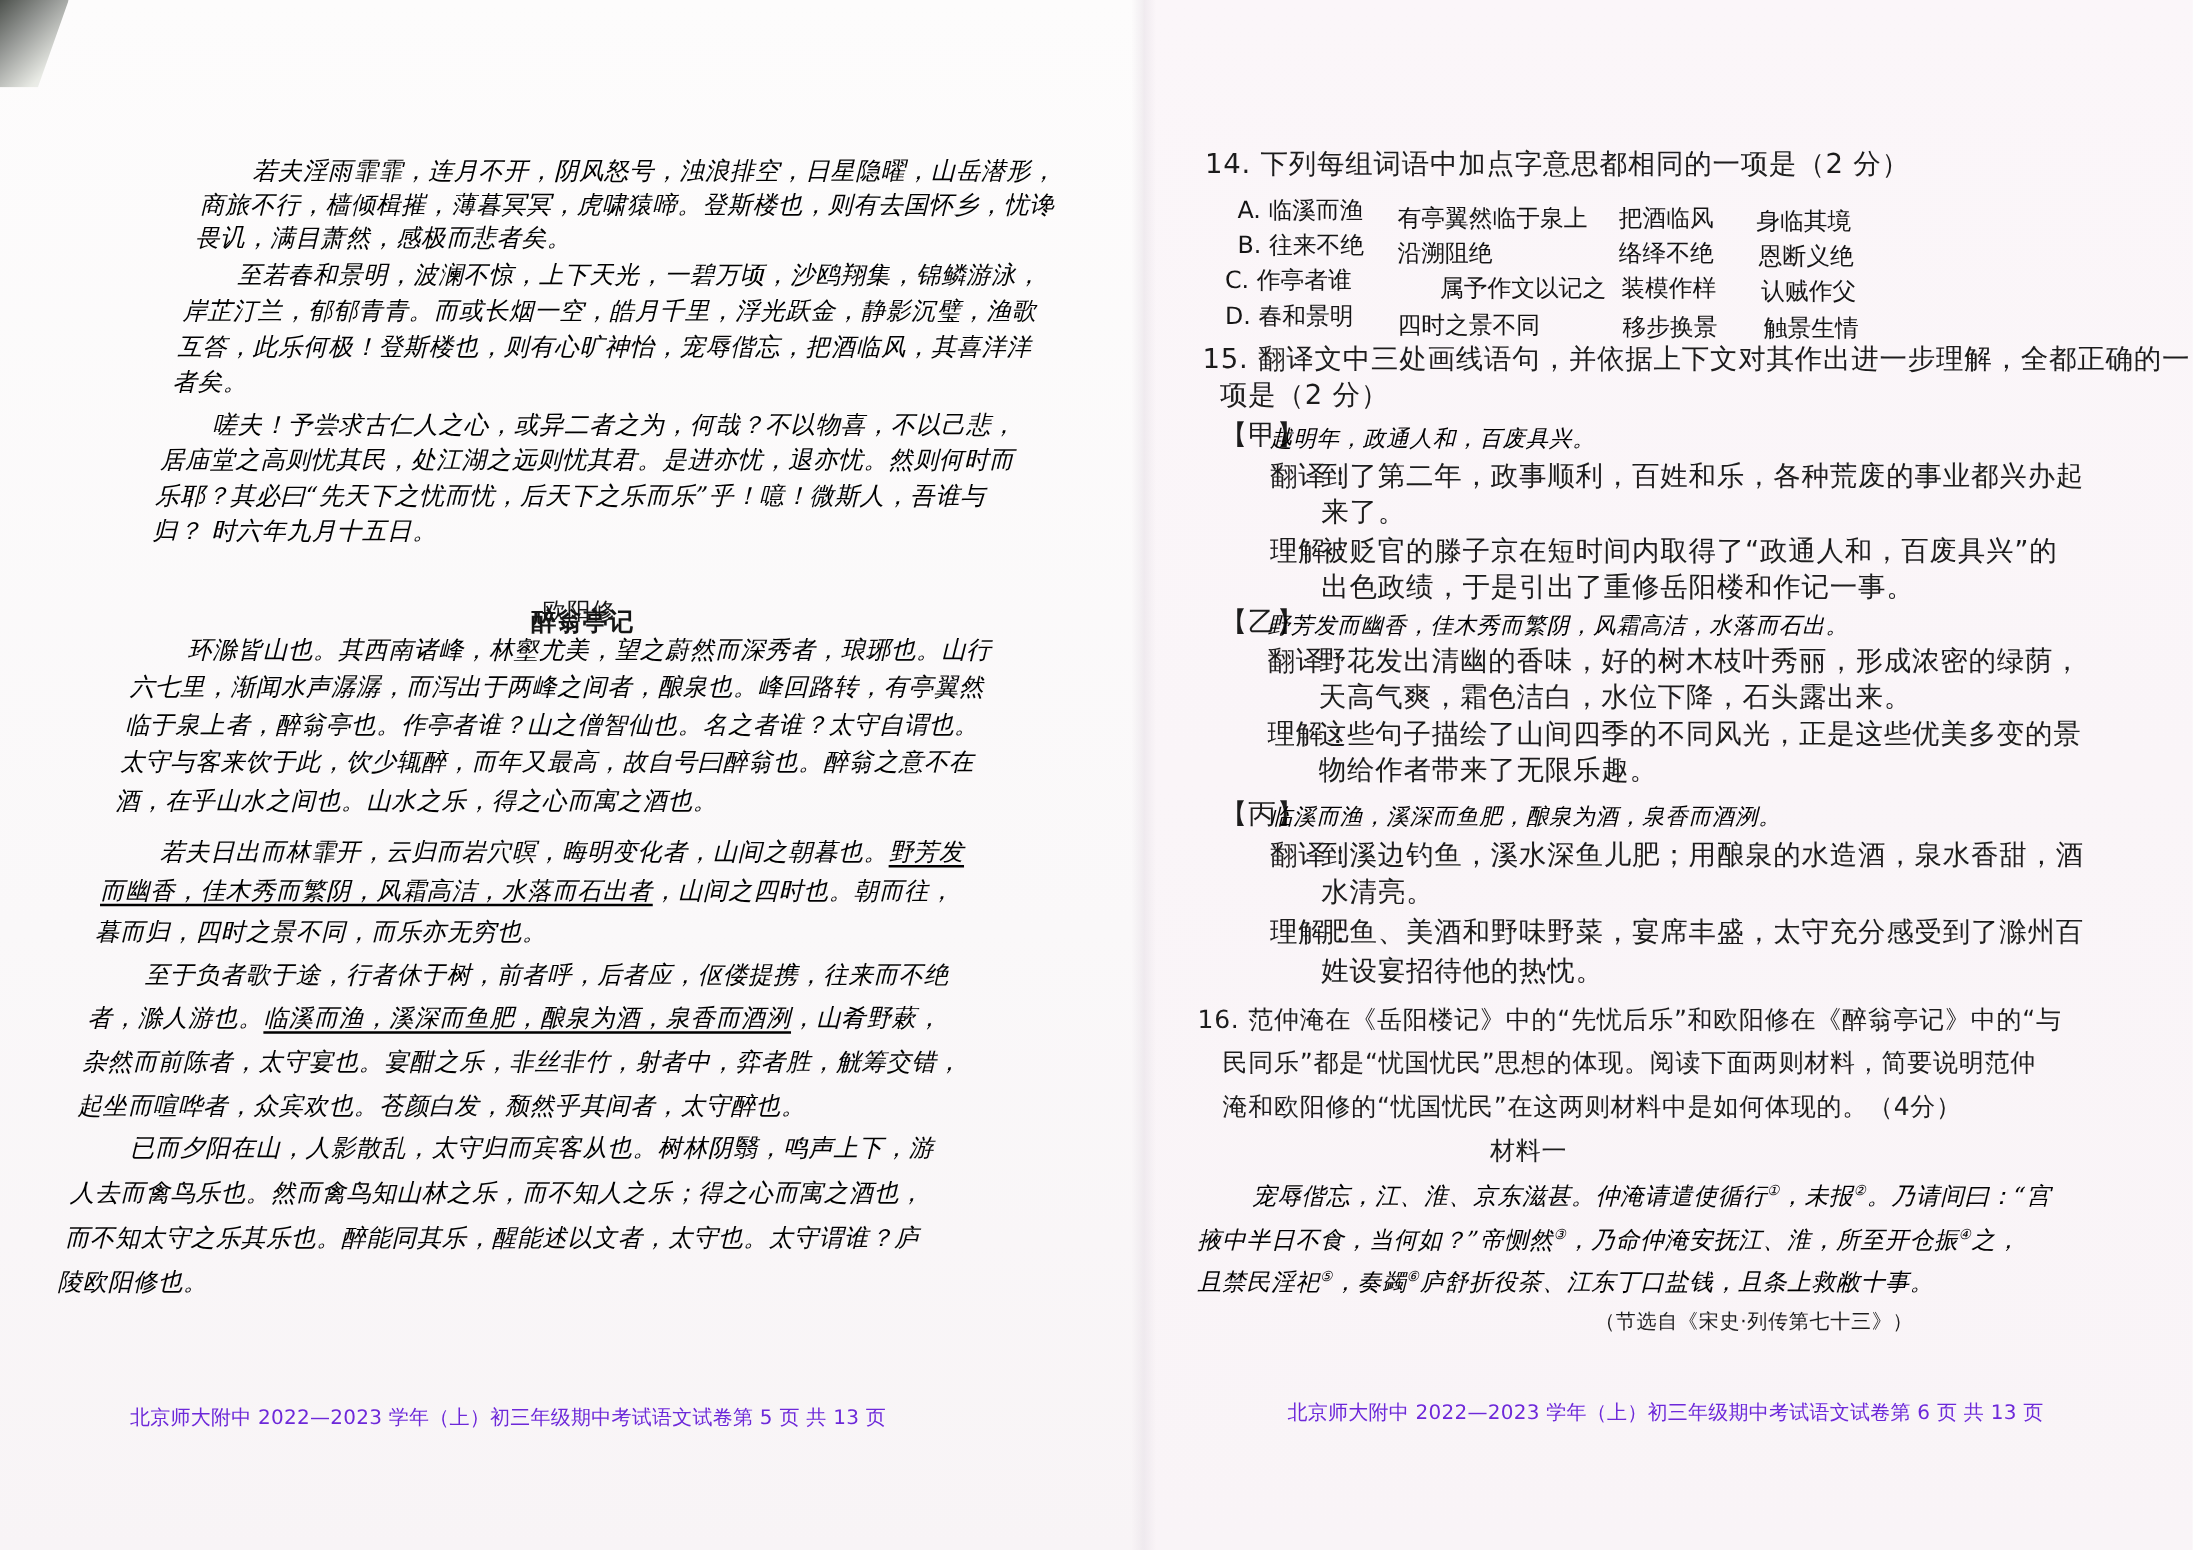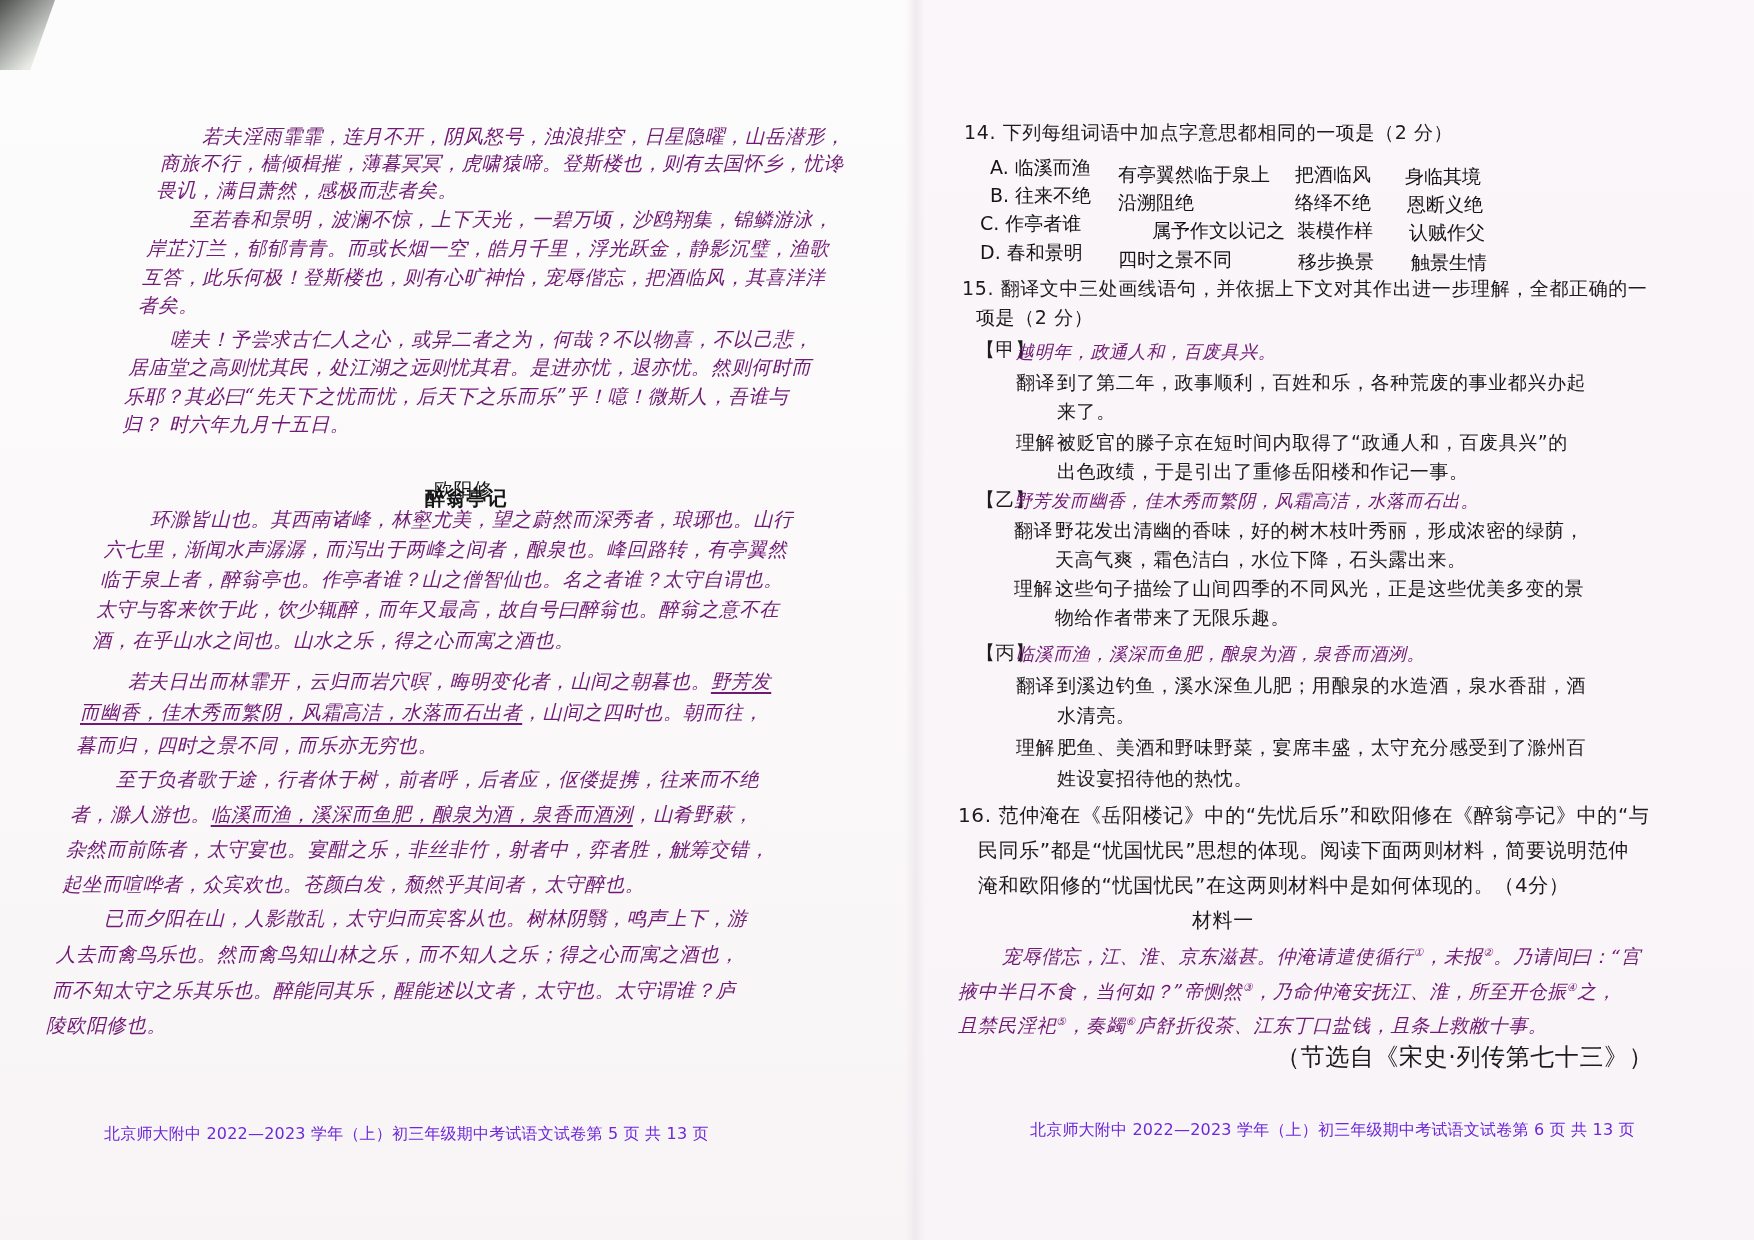--- a/index.html
+++ b/index.html
@@ -24,22 +24,22 @@
   .corner {
     position:absolute; left:0; top:0; width:55px; height:70px;
     background:linear-gradient(135deg,#3a3f3a 0%,#8a8d8a 35%,#e6e8e2 75%,rgba(255,255,255,0) 100%);
     clip-path:polygon(0 0,100% 0,55% 100%,0 100%);
     opacity:0.9;
   }
   .ln {
     position:absolute; white-space:nowrap; font-size:19.5px; line-height:24px;
     letter-spacing:0.6px;
   }
-  .left-txt { font-family:"DejaVu Serif", serif; font-style:italic; color:#701a75; }
-  .right-txt { font-family:"DejaVu Sans", sans-serif; color:#1c1c1c; font-size:19px; }
+  .left-txt { font-family:"DejaVu Serif", serif; font-style:italic; color:#000000; }
+  .right-txt { font-family:"DejaVu Sans", sans-serif; color:#1c1c1c; font-size:22px; }
   .title { font-family:Liberation Mono, monospace; font-style:normal; font-weight:bold; font-size:20px;margin-top:41px; }
   .author { font-family:"DejaVu Sans", sans-serif; font-style:normal; font-size:19px; }
   .u { text-decoration:underline; text-underline-offset:4px; text-decoration-thickness:1.5px; }
   .footer {
     position:absolute; white-space:nowrap; font-family:"DejaVu Sans", sans-serif;
     font-size:16px; color:#6d28d9; letter-spacing:0.2px;
   }
   .opt-cell { position:absolute; white-space:nowrap; font-family:"DejaVu Sans", sans-serif; font-size:19px; }
   sup { font-size:11px; }
 </style>
@@ -176,16 +176,16 @@
 <div>
   <div class="ln left-txt" style="left:1002px;top:941px;font-size:19px">
     <span>宠辱偕忘，江、淮、京东滋甚。仲淹请遣使循行</span><sup>①</sup><span>，未报</span><sup>②</sup><span>。乃请间曰：“宫</span>
   </div>
   <div class="ln left-txt" style="left:958px;top:976px;font-size:19px">
     <span>掖中半日不食，当何如？”帝恻然</span><sup>③</sup><span>，乃命仲淹安抚江、淮，所至开仓振</span><sup>④</sup><span>之，</span>
   </div>
   <div class="ln left-txt" style="left:958px;top:1010px;font-size:19px">
     <span>且禁民淫祀</span><sup>⑤</sup><span>，奏蠲</span><sup>⑥</sup><span>庐舒折役茶、江东丁口盐钱，且条上救敝十事。</span>
   </div>
-  <div class="ln right-txt" style="left:1276px;top:1045px;font-size:24px">（节选自《宋史·列传第七十三》）</div>
+  <div class="ln right-txt" style="left:1276px;top:1045px;font-size:16px">（节选自《宋史·列传第七十三》）</div>
 </div>
 
 <div class="footer" style="left:1030px;top:1120px">北京师大附中 2022—2023 学年（上）初三年级期中考试语文试卷第 6 页 共 13 页</div>
 
 </body></html>

